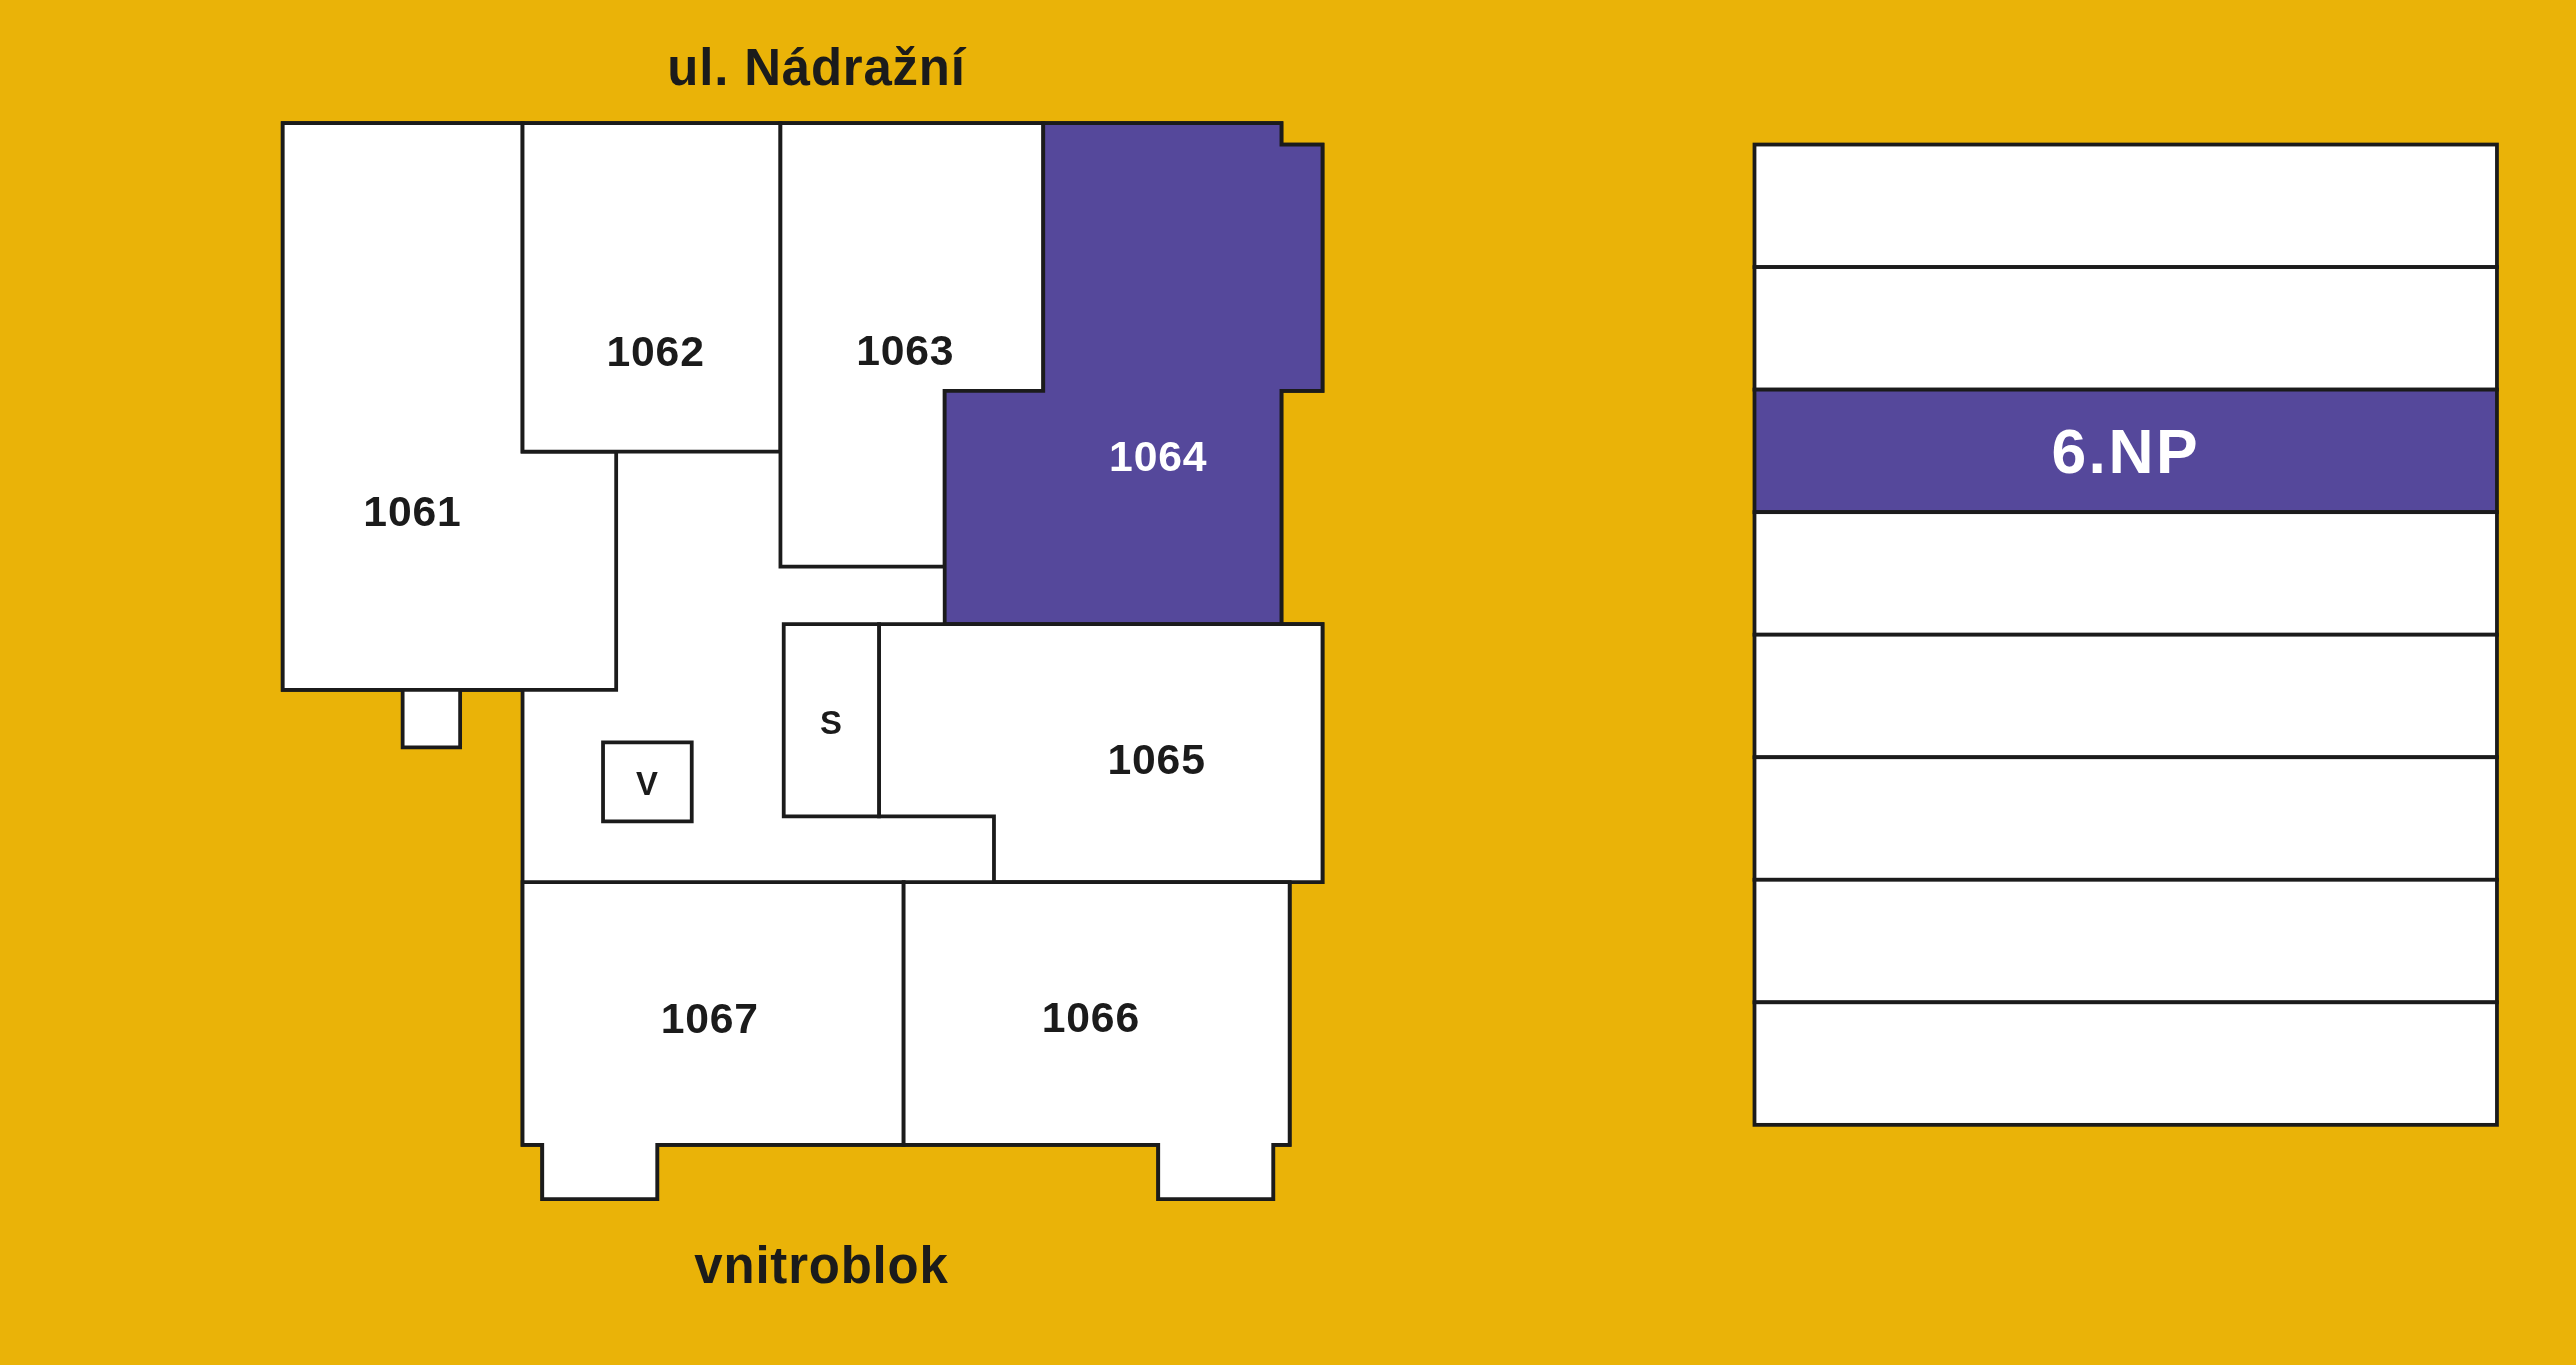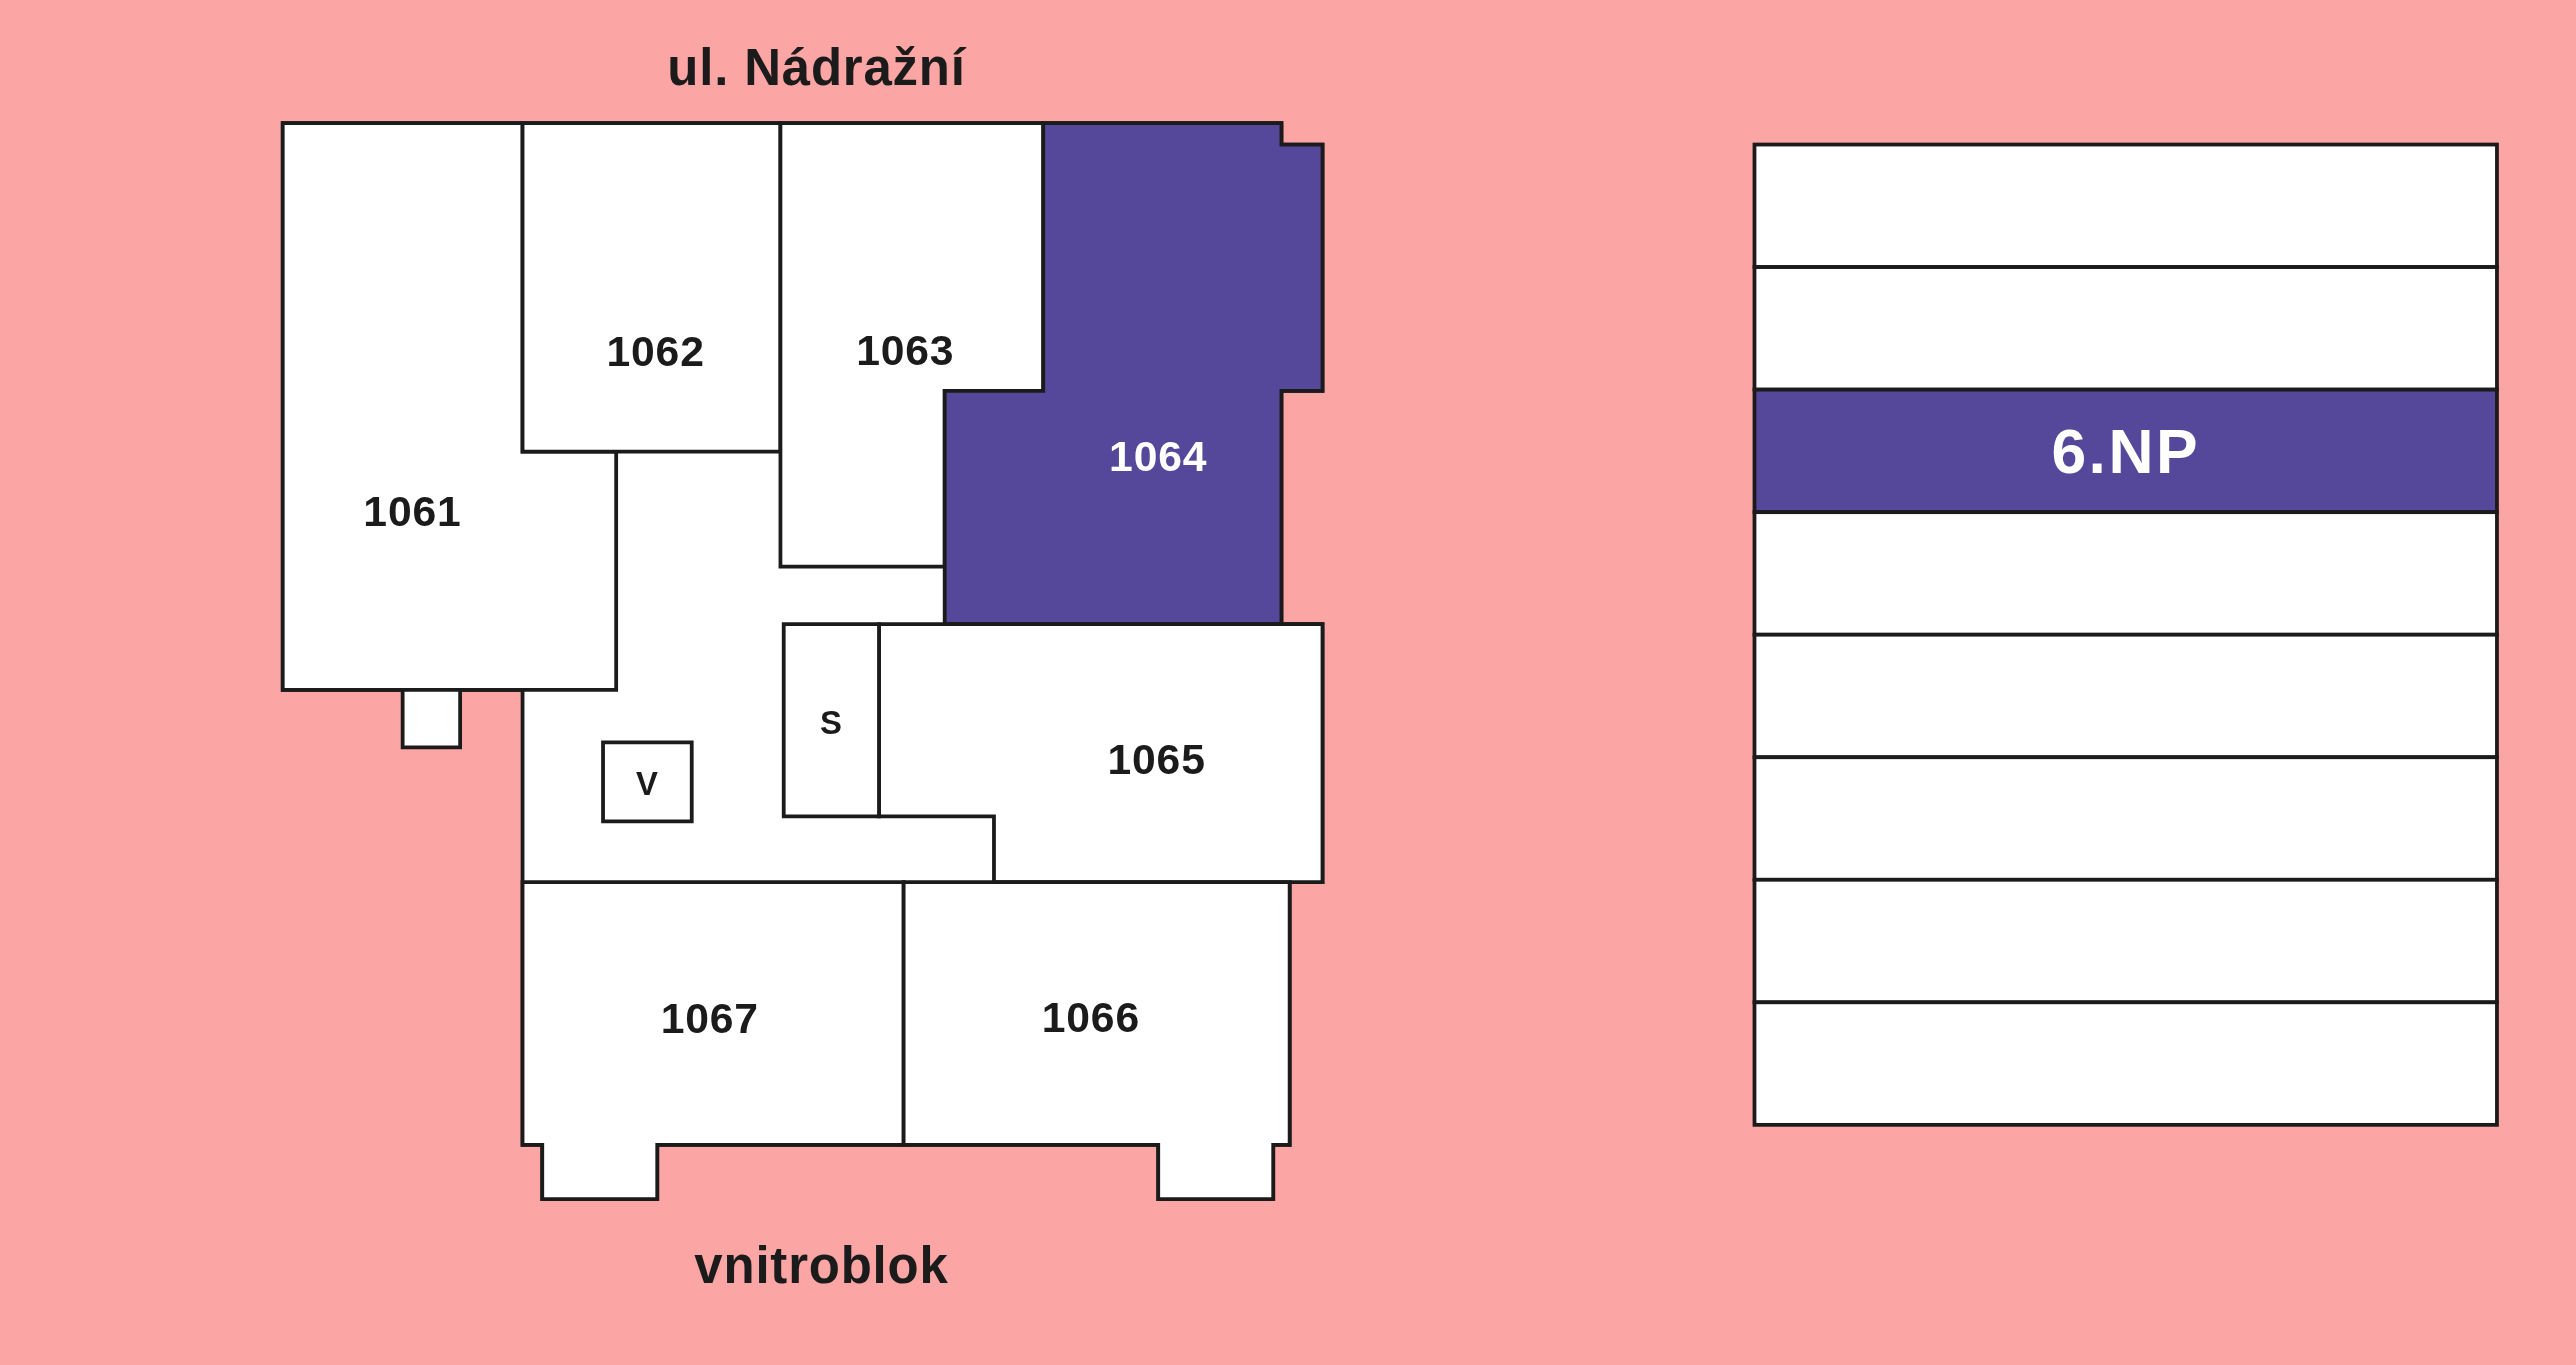--- a/index.html
+++ b/index.html
@@ -10,21 +10,21 @@
     body {
       width: 2576px;
       height: 1365px;
       overflow: hidden;
       font-family: "Liberation Sans", "DejaVu Sans", sans-serif;
     }
     .stage {
       position: relative;
       width: 2576px;
       height: 1365px;
-      background: #fca5a5;
+      background: #eab308;
     }
     .stage svg {
       position: absolute;
       top: 0;
       left: 0;
       display: block;
     }
     
     .shape {
       stroke: #1b1b1b;

